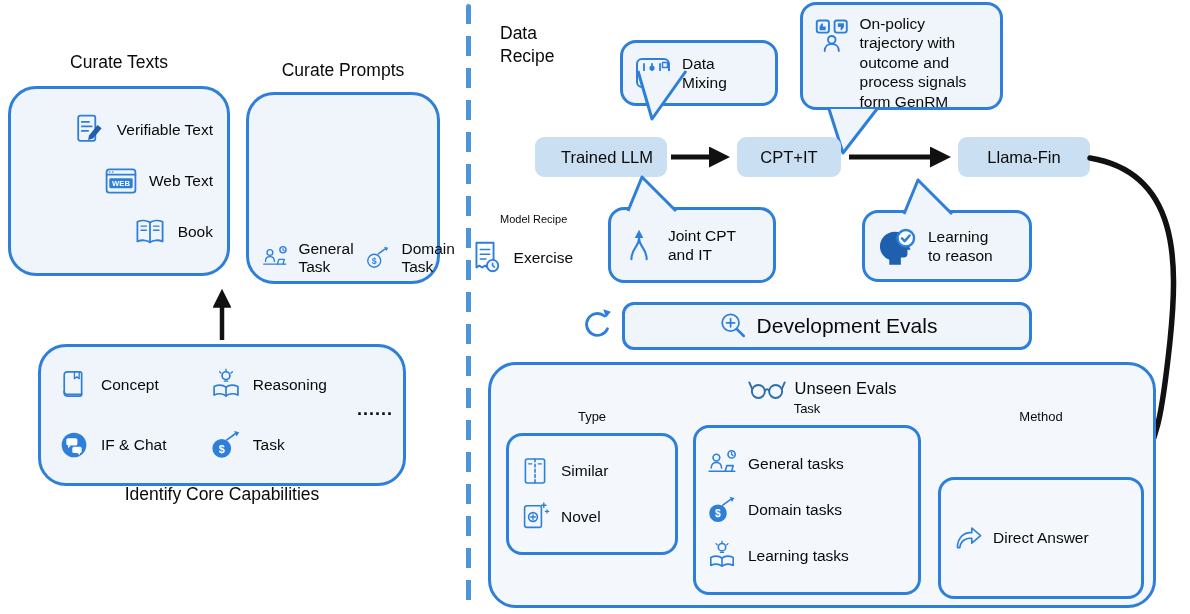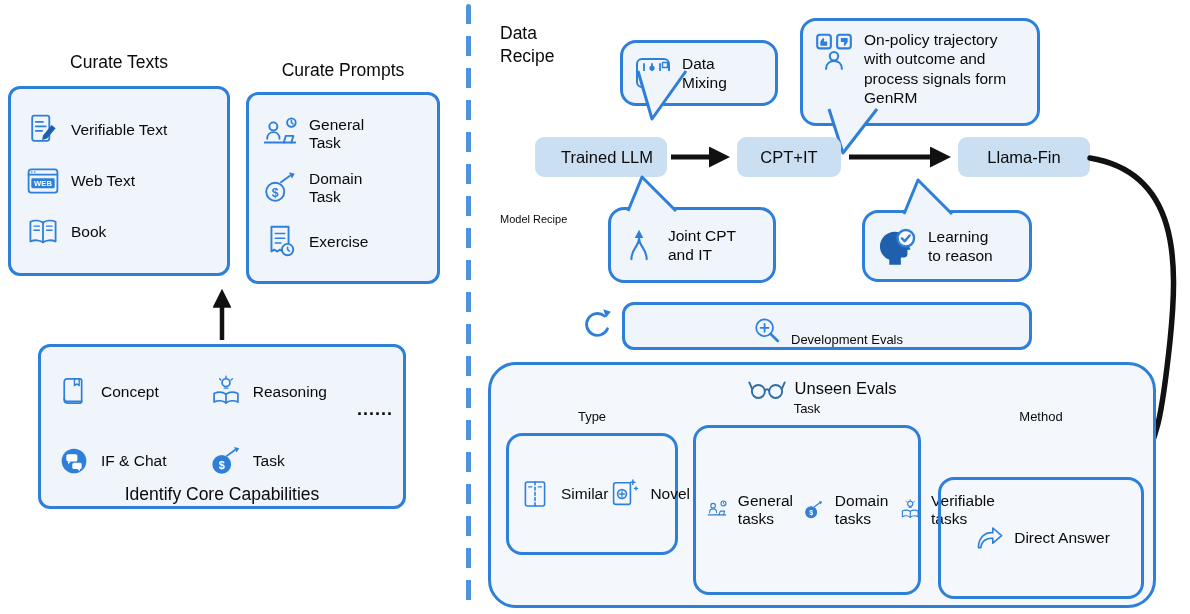--- a/index.html
+++ b/index.html
@@ -5,76 +5,76 @@
   :root{
     --blue:#2E7FD9; --blueDark:#1E5FAE; --fill:#EFF5FB; --fillLight:#F4F8FD;
     --pill:#CBDFF3; --ink:#0a0a0a;
   }
   *{margin:0;padding:0;box-sizing:border-box;}
   body{background:#fff;}
   .stage{position:relative;width:1190px;height:614px;background:#fff;
          font-family:"Liberation Sans",sans-serif;color:var(--ink);overflow:hidden;}
   .abs{position:absolute;}
   .hd{position:absolute;font-size:17.5px;text-align:center;}
-  .obox{position:absolute;border:3px solid var(--blue);border-radius:12px;background:var(--fill);}
+  .obox{position:absolute;border:3px solid var(--blue);border-radius:28px;background:var(--fill);align-items:flex-end;}
   .item{display:flex;align-items:center;gap:10px;font-size:15.5px;line-height:1.15;}
   .item .lbl{white-space:normal;}
   .narrow{max-width:74px;}
   
   #curateTextsTitle{left:10px;top:52px;width:218px;}
   #curateTextsBox{left:8px;top:86px;width:222px;height:190px;display:flex;flex-direction:column;justify-content:space-evenly;padding:8px 14px;}
   #curatePromptsTitle{left:246px;top:60px;width:194px;}
-  #curatePromptsBox{left:246px;top:92px;width:194px;height:192px;display:flex;flex-direction:column;justify-content:space-evenly;padding:4px 12px;}
+  #curatePromptsBox{left:246px;top:92px;width:194px;height:192px;display:flex;justify-content:space-evenly;padding:4px 12px;}
   #upArrow{left:204px;top:282px;}
-  #coreBox{left:38px;top:344px;width:368px;height:165px;display:grid;grid-template-columns:46% 54%;align-content:space-evenly;row-gap:12px;padding:6px 16px;}
+  #coreBox{left:38px;top:344px;width:368px;height:142px;display:grid;grid-template-columns:46% 54%;align-content:space-evenly;row-gap:12px;padding:6px 16px;}
   #coreEllipsis{position:absolute;right:10px;top:52px;font-size:18px;font-weight:bold;letter-spacing:1px;}
   #coreCaption{left:38px;top:484px;width:368px;}
   
   #divider{left:466px;top:4px;width:5px;height:604px;border-radius:3px;
            background:repeating-linear-gradient(to bottom,#4E94DB 0 20px,transparent 20px 32px);}
   
   #dataRecipeLabel{left:500px;top:22px;width:72px;font-size:17.5px;line-height:1.3;}
   #modelRecipeLabel{left:500px;top:212px;width:72px;font-size:11px;line-height:1.3;}
   .bubble{position:absolute;border:3px solid var(--blue);border-radius:16px;background:var(--fill);
           display:flex;align-items:center;gap:9px;padding:6px 10px;}
   .bubble .txt{font-size:15.5px;line-height:1.25;}
   #bubbleMixing{left:620px;top:8px;width:158px;height:66px;margin-top:32px;}
   #bubbleMixing .txt{width:60px;}
-  #bubbleOnPolicy{left:800px;top:18px;width:240px;height:108px;align-items:flex-start;padding-top:9px;}
+  #bubbleOnPolicy{left:800px;top:2px;width:203px;height:108px;align-items:flex-start;padding-top:9px;}
   #bubbleOnPolicy .txt{width:146px;}
   #bubbleJoint{left:608px;top:207px;width:168px;height:76px;}
   #bubbleJoint .txt{width:88px;}
   #bubbleLearning{left:862px;top:210px;width:170px;height:72px;}
   #bubbleLearning .txt{width:72px;}
   .tail{position:absolute;}
   #tailMixing{left:632px;top:70px;}
   #tailOnPolicy{left:823px;top:108px;}
   #tailJoint{left:622px;top:174px;}
   #tailLearning{left:898px;top:177px;}
   .pill{position:absolute;height:40px;background:var(--pill);border-radius:9px;
         display:flex;align-items:center;justify-content:center;font-size:16.5px;}
   #pillTrained{left:535px;top:137px;width:132px;padding-left:12px;}
   #pillCpt{left:737px;top:137px;width:104px;}
   #pillLlama{left:958px;top:137px;width:132px;}
   #arrow1{left:668px;top:140px;}
   #arrow2{left:846px;top:140px;}
   #bigCurve{left:1035px;top:148px;}
   #cycleIcon{left:579px;top:306px;}
   #devBox{left:622px;top:302px;width:410px;height:48px;border:3px solid var(--blue);border-radius:12px;
-          background:var(--fill);display:flex;align-items:flex-end;justify-content:center;gap:8px;font-size:13px;}
+          background:var(--fill);display:flex;align-items:center;justify-content:center;gap:8px;font-size:21px;}
   #unseenBox{left:488px;top:362px;width:668px;height:246px;border:3px solid var(--blue);
              border-radius:28px;background:var(--fillLight);}
   #unseenHeader{position:absolute;left:0;top:10px;width:100%;display:flex;justify-content:center;
                 align-items:center;gap:9px;font-size:16.5px;}
   .colHd{position:absolute;font-size:13px;text-align:center;}
   #hdType{left:15px;top:44px;width:172px;}
   #hdTask{left:202px;top:36px;width:228px;}
   #hdMethod{left:447px;top:44px;width:206px;}
   .subBox{position:absolute;border:3px solid var(--blue);border-radius:16px;
-          display:flex;flex-direction:row;justify-content:space-evenly;padding:6px 10px;}
+          display:flex;flex-direction:column;justify-content:space-evenly;padding:6px 10px;text-align:right;}
   #typeBox{left:15px;top:68px;width:172px;height:122px;}
   #taskBox{left:202px;top:60px;width:228px;height:170px;}
   #methodBox{left:447px;top:68px;width:206px;height:122px;margin-top:44px;}
   svg{display:block;}
 </style>
 </head>
 <body>
 
 <div class="stage">
 
@@ -348,21 +348,21 @@
         </svg>
         <span class="lbl">Domain tasks</span>
       </div>
       <div class="item">
         <svg class="ic" width="32" height="32" viewBox="0 0 40 40" fill="none" stroke="#2E7FD9" stroke-width="2" stroke-linecap="round" stroke-linejoin="round">
           <circle cx="20" cy="9" r="4.6"></circle>
           <path d="M20 1.5v2M12.5 4.5L14 6M27.5 4.5L26 6M18 15.5h4" stroke-width="1.6"></path>
           <path d="M20 22.5c-3.5-2.5-9.5-2.7-14-.7v10c4.5-2 10.5-1.8 14 1 3.5-2.8 9.5-3 14-1v-10c-4.5-2-10.5-1.8-14 .7z"></path>
           <path d="M20 22.5V32.8"></path>
         </svg>
-        <span class="lbl">Verifiable tasks</span>
+        <span class="lbl">Learning tasks</span>
       </div>
     </div>
 
     <div class="subBox" id="methodBox">
       <div class="item">
         <svg class="ic" width="32" height="32" viewBox="0 0 40 40" fill="none" stroke="#2E7FD9" stroke-width="2" stroke-linecap="round" stroke-linejoin="round">
           <path d="M8 32C8 18 18 12 26 13.5V7.5L37 17 26 26.5V20.5C19.5 19.5 12 23 11 32Z"></path>
         </svg>
         <span class="lbl">Direct Answer</span>
       </div>

